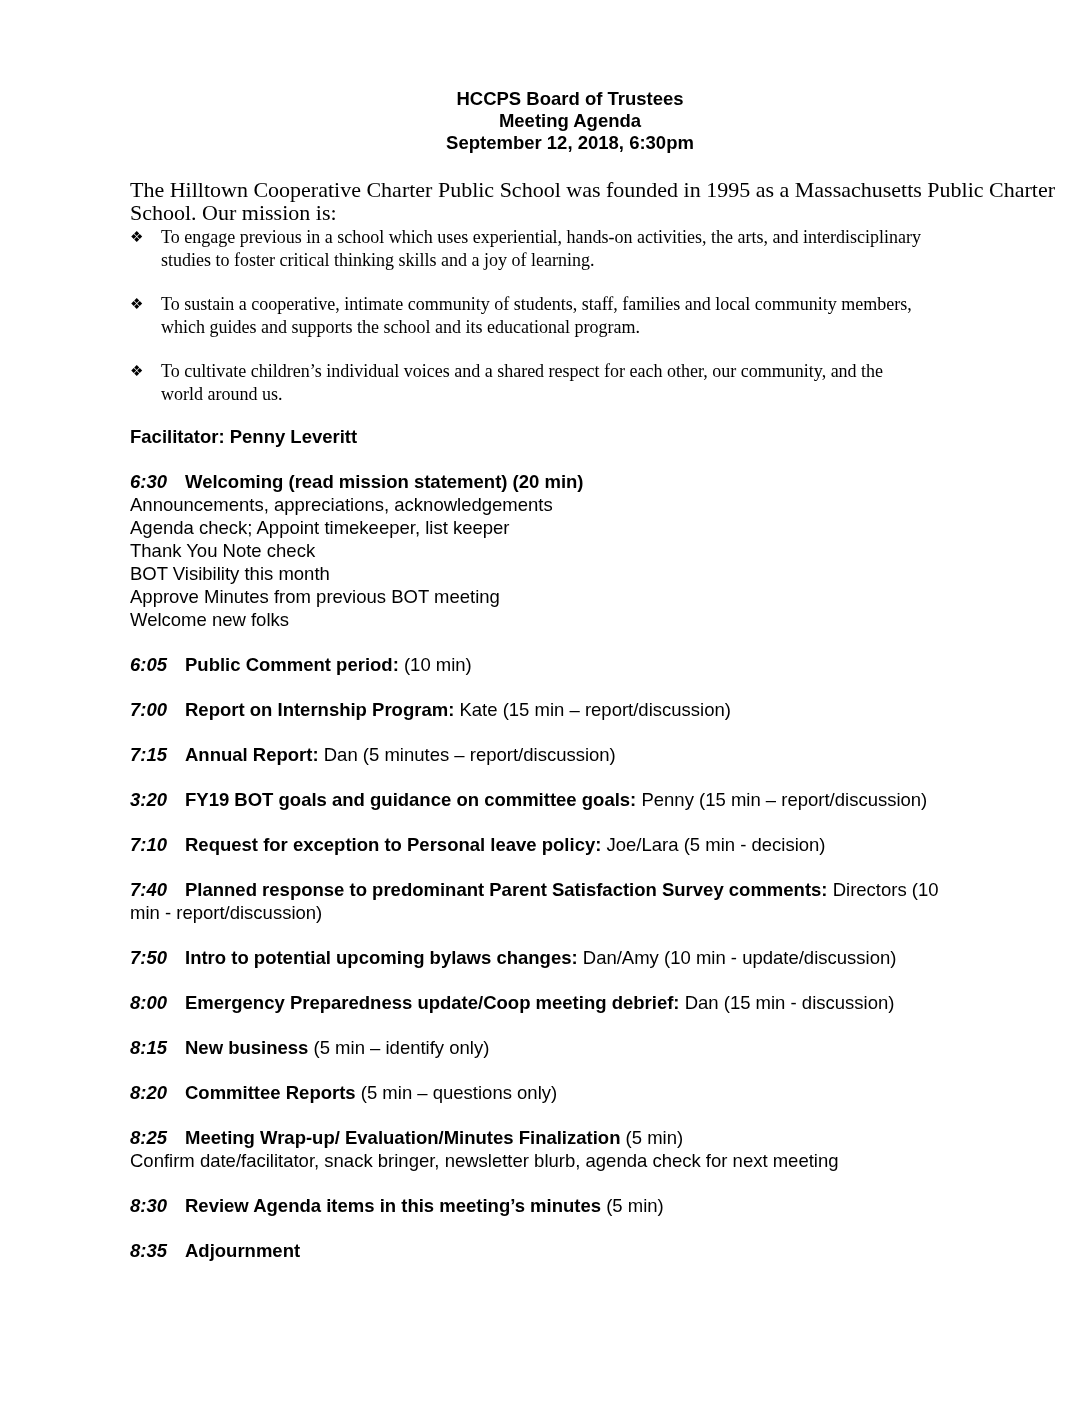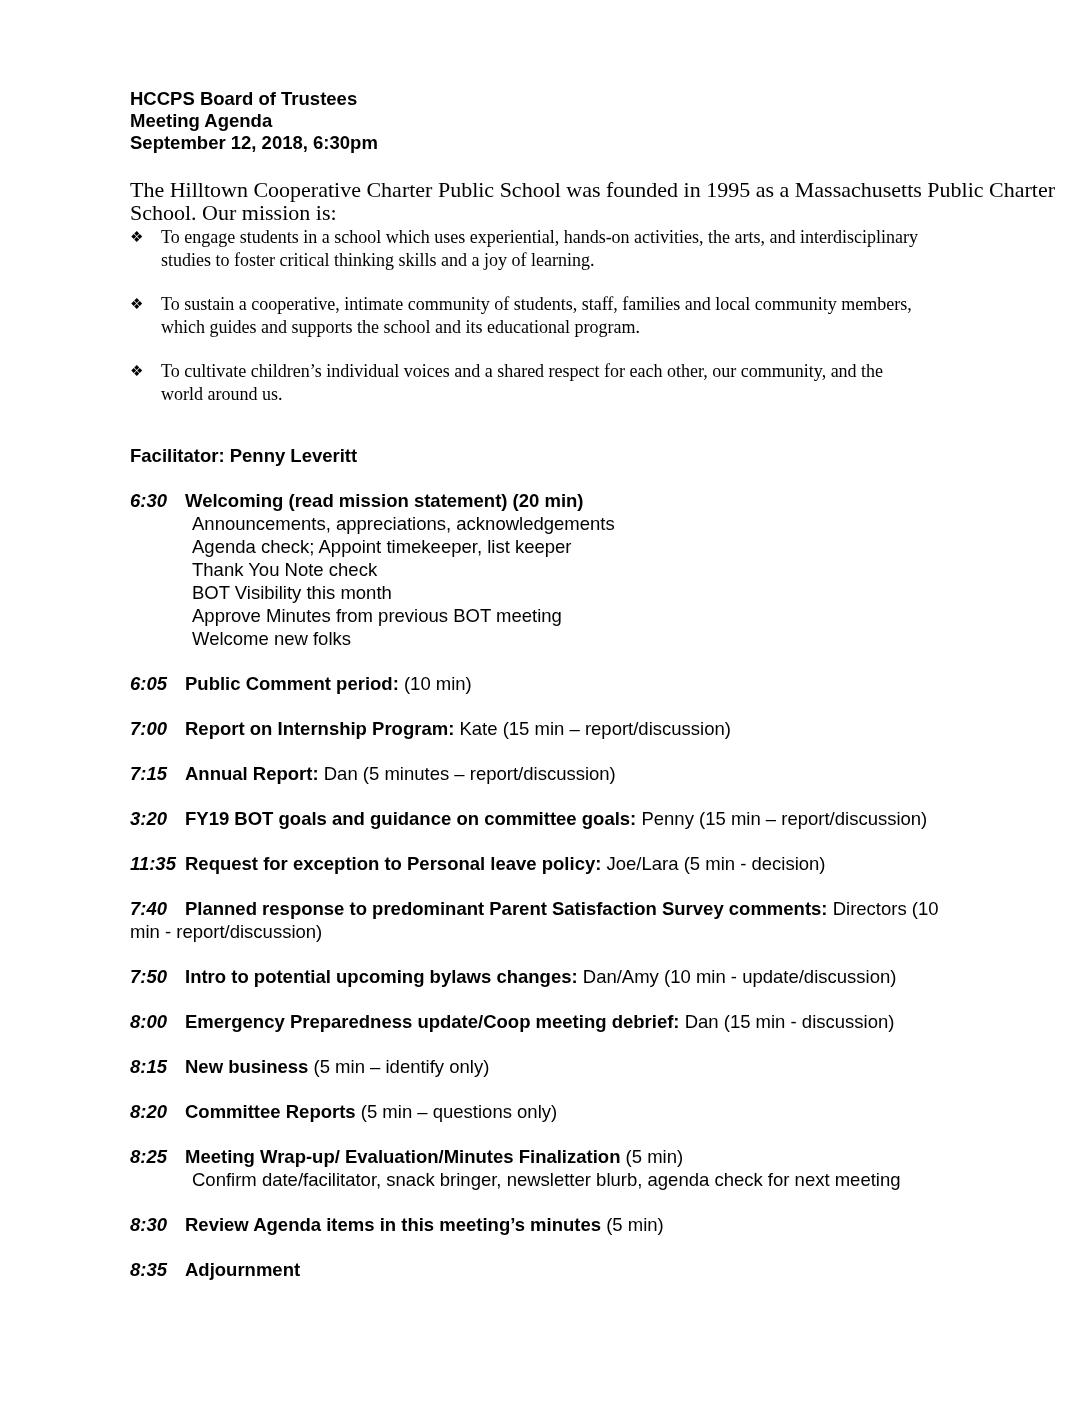--- a/index.html
+++ b/index.html
@@ -9,21 +9,21 @@
     width: 1088px; height: 1408px;
     padding: 88px 70px 0 130px;
     background: #ffffff;
     color: #000000;
     font-family: "Liberation Sans", sans-serif;
     font-size: 18.5px;
     overflow: hidden;
   }
   .doc-header {
     width: 880px;
-    text-align: left;
+    text-align: center;
     font-weight: bold;
     line-height: 22px;
     margin-bottom: 24px;
   }
   .doc-header div { white-space: nowrap; }
   .intro {
     font-family: "Liberation Serif", serif;
     font-size: 22px;
     line-height: 23px;
   }
@@ -39,28 +39,28 @@
   .bullet-marker {
     flex: none;
     width: 31px;
     font-family: "DejaVu Sans", sans-serif;
     font-size: 15px;
   }
   .bullet-lines .bline { white-space: nowrap; }
   .facilitator {
     font-weight: bold;
     line-height: 23px;
-    margin-top: 38px;
+    margin-top: 19px;
   }
   .agenda { margin-top: 22px; }
   .agenda-item { margin-bottom: 22px; line-height: 23px; }
   .agenda-line { white-space: nowrap; }
   .time { display: inline-block; width: 55px; font-weight: bold; font-style: italic; }
   .t-bold { font-weight: bold; }
-  .subs { margin-left: 62px; }
+  .subs { }
   .sub-line { white-space: nowrap; }
   .cont-line { white-space: nowrap; }
 </style>
 </head>
 <body>
 
 <div class="page">
 
   <div class="doc-header">
     <div>HCCPS Board of Trustees</div>
@@ -70,21 +70,21 @@
 
   <div class="intro">
     <div class="intro-line">The Hilltown Cooperative Charter Public School was founded in 1995 as a Massachusetts Public Charter</div>
     <div class="intro-line">School.  Our mission is:</div>
   </div>
 
   <div class="bullets">
     <div class="bullet">
       <span class="bullet-marker">❖</span>
       <div class="bullet-lines">
-        <div class="bline">To engage students in a school which uses experiential, hands-on activities, the arts, and interdisciplinary</div>
+        <div class="bline">To engage previous in a school which uses experiential, hands-on activities, the arts, and interdisciplinary</div>
         <div class="bline">studies to foster critical thinking skills and a joy of learning.</div>
       </div>
     </div>
     <div class="bullet">
       <span class="bullet-marker">❖</span>
       <div class="bullet-lines">
         <div class="bline">To sustain a cooperative, intimate community of students, staff, families and local community members,</div>
         <div class="bline">which guides and supports the school and its educational program.</div>
       </div>
     </div>
@@ -134,21 +134,21 @@
     </div>
 
     <div class="agenda-item">
       <div class="agenda-line">
         <span class="time">3:20</span><span class="t-bold">FY19 BOT goals and guidance on committee goals:</span><span> Penny (15 min – report/discussion)</span>
       </div>
     </div>
 
     <div class="agenda-item">
       <div class="agenda-line">
-        <span class="time">11:35</span><span class="t-bold">Request for exception to Personal leave policy:</span><span> Joe/Lara (5 min - decision)</span>
+        <span class="time">7:10</span><span class="t-bold">Request for exception to Personal leave policy:</span><span> Joe/Lara (5 min - decision)</span>
       </div>
     </div>
 
     <div class="agenda-item">
       <div class="agenda-line">
         <span class="time">7:40</span><span class="t-bold">Planned response to predominant Parent Satisfaction Survey comments:</span><span> Directors (10</span>
       </div>
       <div class="cont-line">min - report/discussion)</div>
     </div>
 

